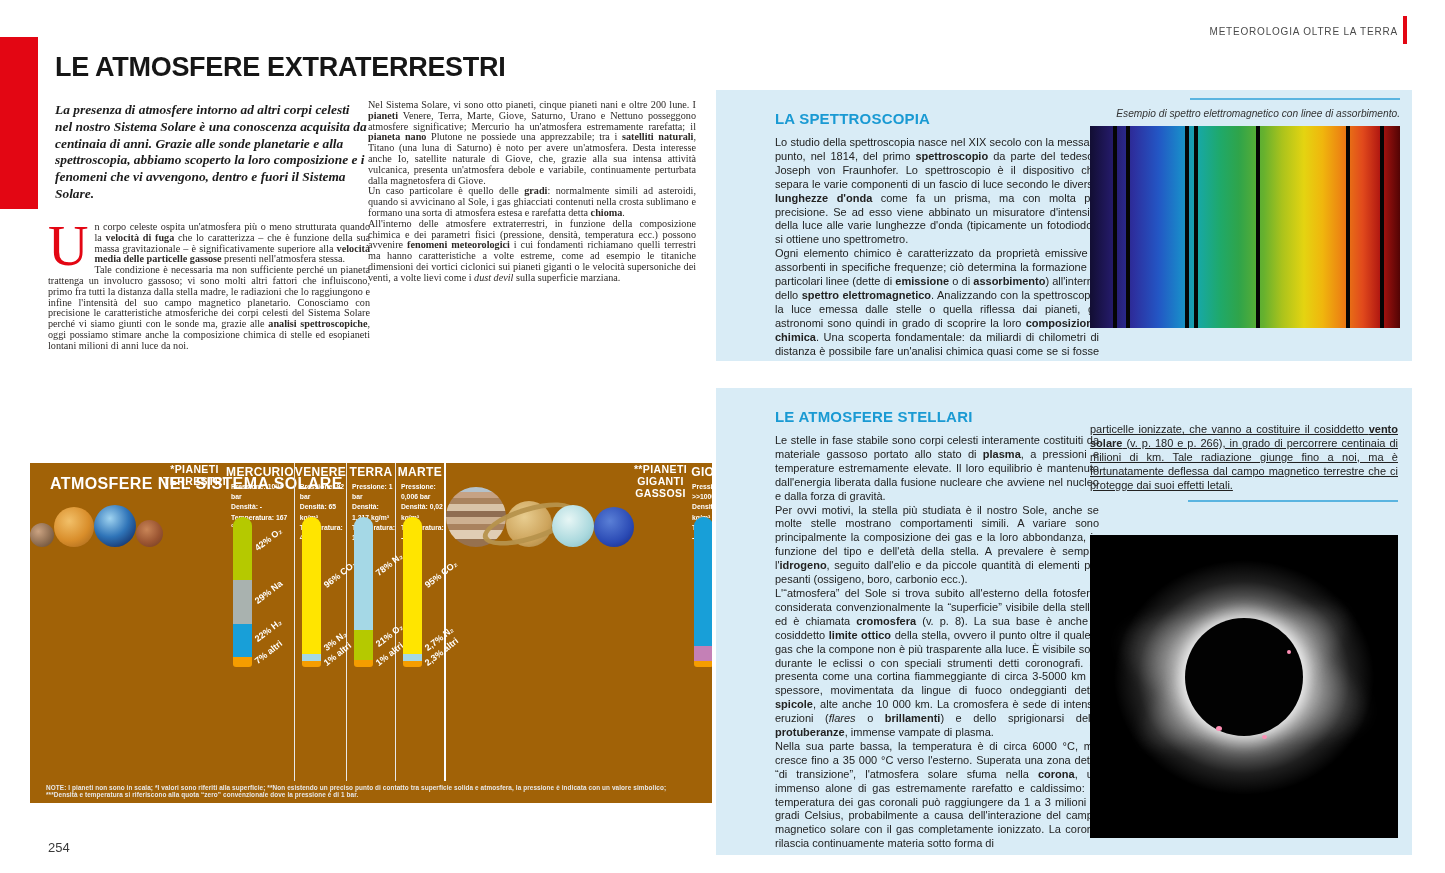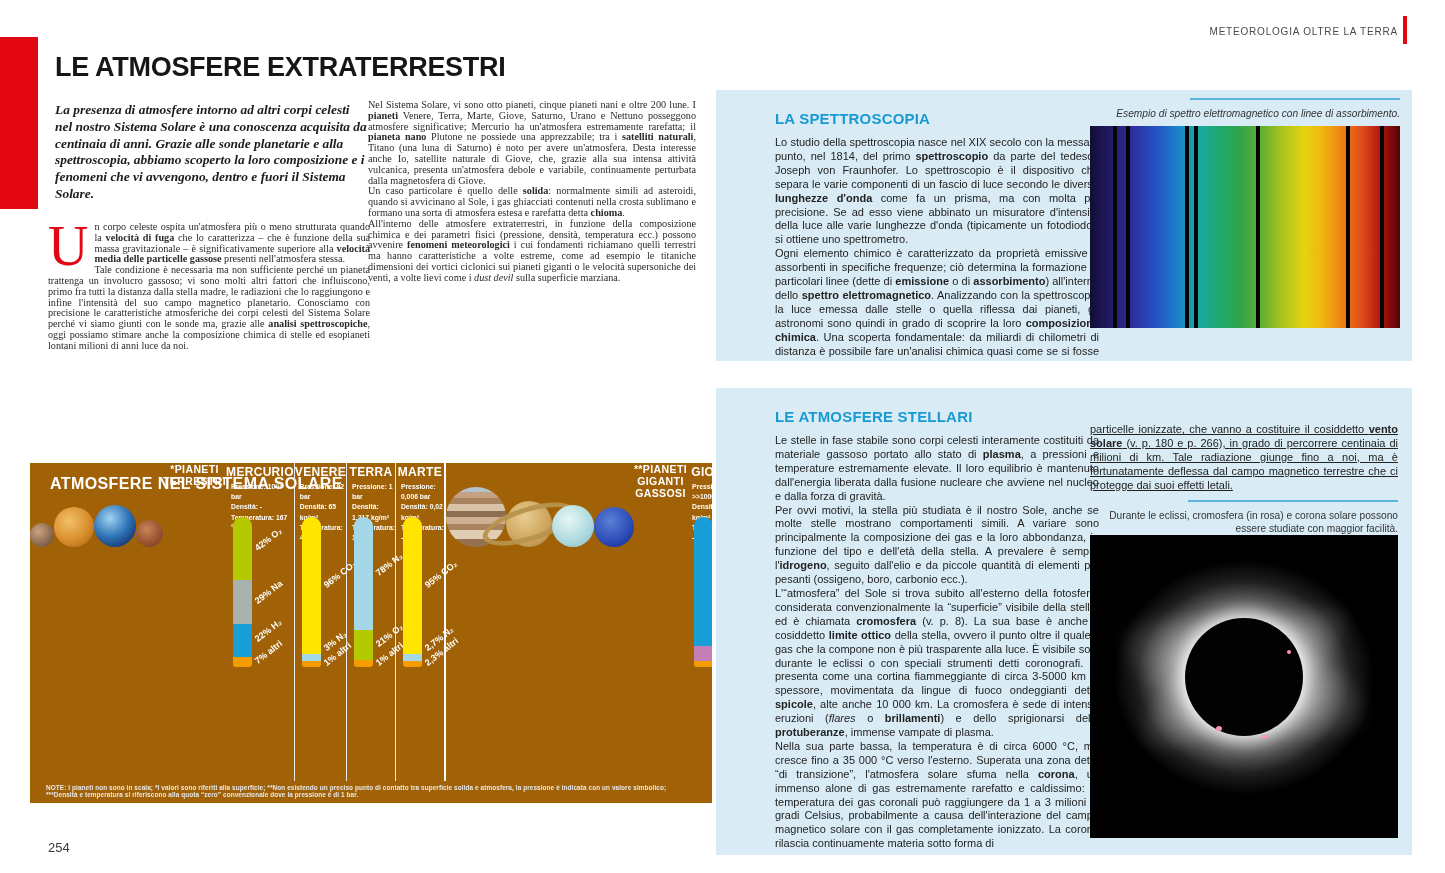--- a/index.html
+++ b/index.html
@@ -96,21 +96,21 @@
   <div class="pagenum pagenum-right">255</div>
 
   <h1 class="article-title">LE ATMOSFERE EXTRATERRESTRI</h1>
   <div class="intro">La presenza di atmosfere intorno ad altri corpi celesti nel nostro Sistema Solare è una conoscenza acquisita da centinaia di anni. Grazie alle sonde planetarie e alla spettroscopia, abbiamo scoperto la loro composizione e i fenomeni che vi avvengono, dentro e fuori il Sistema Solare.</div>
   <div class="bodycol" id="col1">
       <p><span class="dropcap">U</span>n corpo celeste ospita un'atmosfera più o meno strutturata quando la <b>velocità di fuga</b> che lo caratterizza – che è funzione della sua massa gravitazionale – è significativamente superiore alla <b>velocità media delle particelle gassose</b> presenti nell'atmosfera stessa.</p>
       <p>Tale condizione è necessaria ma non sufficiente perché un pianeta trattenga un involucro gassoso; vi sono molti altri fattori che influiscono, primo fra tutti la distanza dalla stella madre, le radiazioni che lo raggiungono e infine l'intensità del suo campo magnetico planetario. Conosciamo con precisione le caratteristiche atmosferiche dei corpi celesti del Sistema Solare perché vi siamo giunti con le sonde ma, grazie alle <b>analisi spettroscopiche</b>, oggi possiamo stimare anche la composizione chimica di stelle ed esopianeti lontani milioni di anni luce da noi.</p>
     </div>
   <div class="bodycol" id="col2">
       <p>Nel Sistema Solare, vi sono otto pianeti, cinque pianeti nani e oltre 200 lune. I <b>pianeti</b> Venere, Terra, Marte, Giove, Saturno, Urano e Nettuno posseggono atmosfere significative; Mercurio ha un'atmosfera estremamente rarefatta; il <b>pianeta nano</b> Plutone ne possiede una apprezzabile; tra i <b>satelliti naturali</b>, Titano (una luna di Saturno) è noto per avere un'atmosfera. Desta interesse anche Io, satellite naturale di Giove, che, grazie alla sua intensa attività vulcanica, presenta un'atmosfera debole e variabile, continuamente perturbata dalla magnetosfera di Giove.</p>
-      <p>Un caso particolare è quello delle <b>solida</b>: normalmente simili ad asteroidi, quando si avvicinano al Sole, i gas ghiacciati contenuti nella crosta sublimano e formano una sorta di atmosfera estesa e rarefatta detta <b>chioma</b>.</p>
+      <p>Un caso particolare è quello delle <b>gradi</b>: normalmente simili ad asteroidi, quando si avvicinano al Sole, i gas ghiacciati contenuti nella crosta sublimano e formano una sorta di atmosfera estesa e rarefatta detta <b>chioma</b>.</p>
       <p>All'interno delle atmosfere extraterrestri, in funzione della composizione chimica e dei parametri fisici (pressione, densità, temperatura ecc.) possono avvenire <b>fenomeni meteorologici</b> i cui fondamenti richiamano quelli terrestri ma hanno caratteristiche a volte estreme, come ad esempio le titaniche dimensioni dei vortici ciclonici sui pianeti giganti o le velocità supersoniche dei venti, a volte lievi come i <i>dust devil</i> sulla superficie marziana.</p>
     </div>
 
   <div class="infographic">
     <div class="ig-title">ATMOSFERE NEL SISTEMA SOLARE</div>
     <div class="ig-body" id="ig-body">
         <div class="ig-group" style="flex: 4 1 0%;">
           <div class="ig-planets">
             <div class="planet-cell">
               <div class="planet planet-mercurio"></div>
@@ -374,21 +374,20 @@
         <p>Le stelle in fase stabile sono corpi celesti interamente costituiti da materiale gassoso portato allo stato di <b>plasma</b>, a pressioni e temperature estremamente elevate. Il loro equilibrio è mantenuto dall'energia liberata dalla fusione nucleare che avviene nel nucleo e dalla forza di gravità.</p>
         <p>Per ovvi motivi, la stella più studiata è il nostro Sole, anche se molte stelle mostrano comportamenti simili. A variare sono principalmente la composizione dei gas e la loro abbondanza, in funzione del tipo e dell'età della stella. A prevalere è sempre l'<b>idrogeno</b>, seguito dall'elio e da piccole quantità di elementi più pesanti (ossigeno, boro, carbonio ecc.).</p>
         <p>L'“atmosfera” del Sole si trova subito all'esterno della fotosfera, considerata convenzionalmente la “superficie” visibile della stella, ed è chiamata <b>cromosfera</b> (v. p. 8). La sua base è anche il cosiddetto <b>limite ottico</b> della stella, ovvero il punto oltre il quale il gas che la compone non è più trasparente alla luce. È visibile solo durante le eclissi o con speciali strumenti detti coronografi. Si presenta come una cortina fiammeggiante di circa 3-5000 km di spessore, movimentata da lingue di fuoco ondeggianti dette <b>spicole</b>, alte anche 10 000 km. La cromosfera è sede di intense eruzioni (<i>flares</i> o <b>brillamenti</b>) e dello sprigionarsi delle <b>protuberanze</b>, immense vampate di plasma.</p>
         <p>Nella sua parte bassa, la temperatura è di circa 6000 °C, ma cresce fino a 35 000 °C verso l'esterno. Superata una zona detta “di transizione”, l'atmosfera solare sfuma nella <b>corona</b>, un immenso alone di gas estremamente rarefatto e caldissimo: la temperatura dei gas coronali può raggiungere da 1 a 3 milioni di gradi Celsius, probabilmente a causa dell'interazione del campo magnetico solare con il gas completamente ionizzato. La corona rilascia continuamente materia sotto forma di</p>
       </div>
     <div class="boxcol" id="stellari-right">
         <p>particelle ionizzate, che vanno a costituire il cosiddetto <b>vento solare</b> (v. p. 180 e p. 266), in grado di percorrere centinaia di milioni di km. Tale radiazione giunge fino a noi, ma è fortunatamente deflessa dal campo magnetico terrestre che ci protegge dai suoi effetti letali.</p>
       </div>
     <div class="fig-caption-block" id="eclisse-caption">
       <div class="caption-line"></div>
-      <div class="fig-caption">Durante le eclissi, cromosfera (in rosa) e corona solare possono essere studiate con maggior facilità.</div>
     </div>
     <div class="eclipse">
       <div class="corona-glow"></div>
       <div class="corona-streak streak-a"></div>
       <div class="corona-streak streak-b"></div>
       <div class="moon-disc"></div>
       <div class="chromo-dot" style="left:41%;top:63%;width:6px;height:5px;"></div>
       <div class="chromo-dot" style="left:56%;top:66%;width:5px;height:4px;"></div>
       <div class="chromo-dot" style="left:64%;top:38%;width:4px;height:4px;"></div>
     </div>

